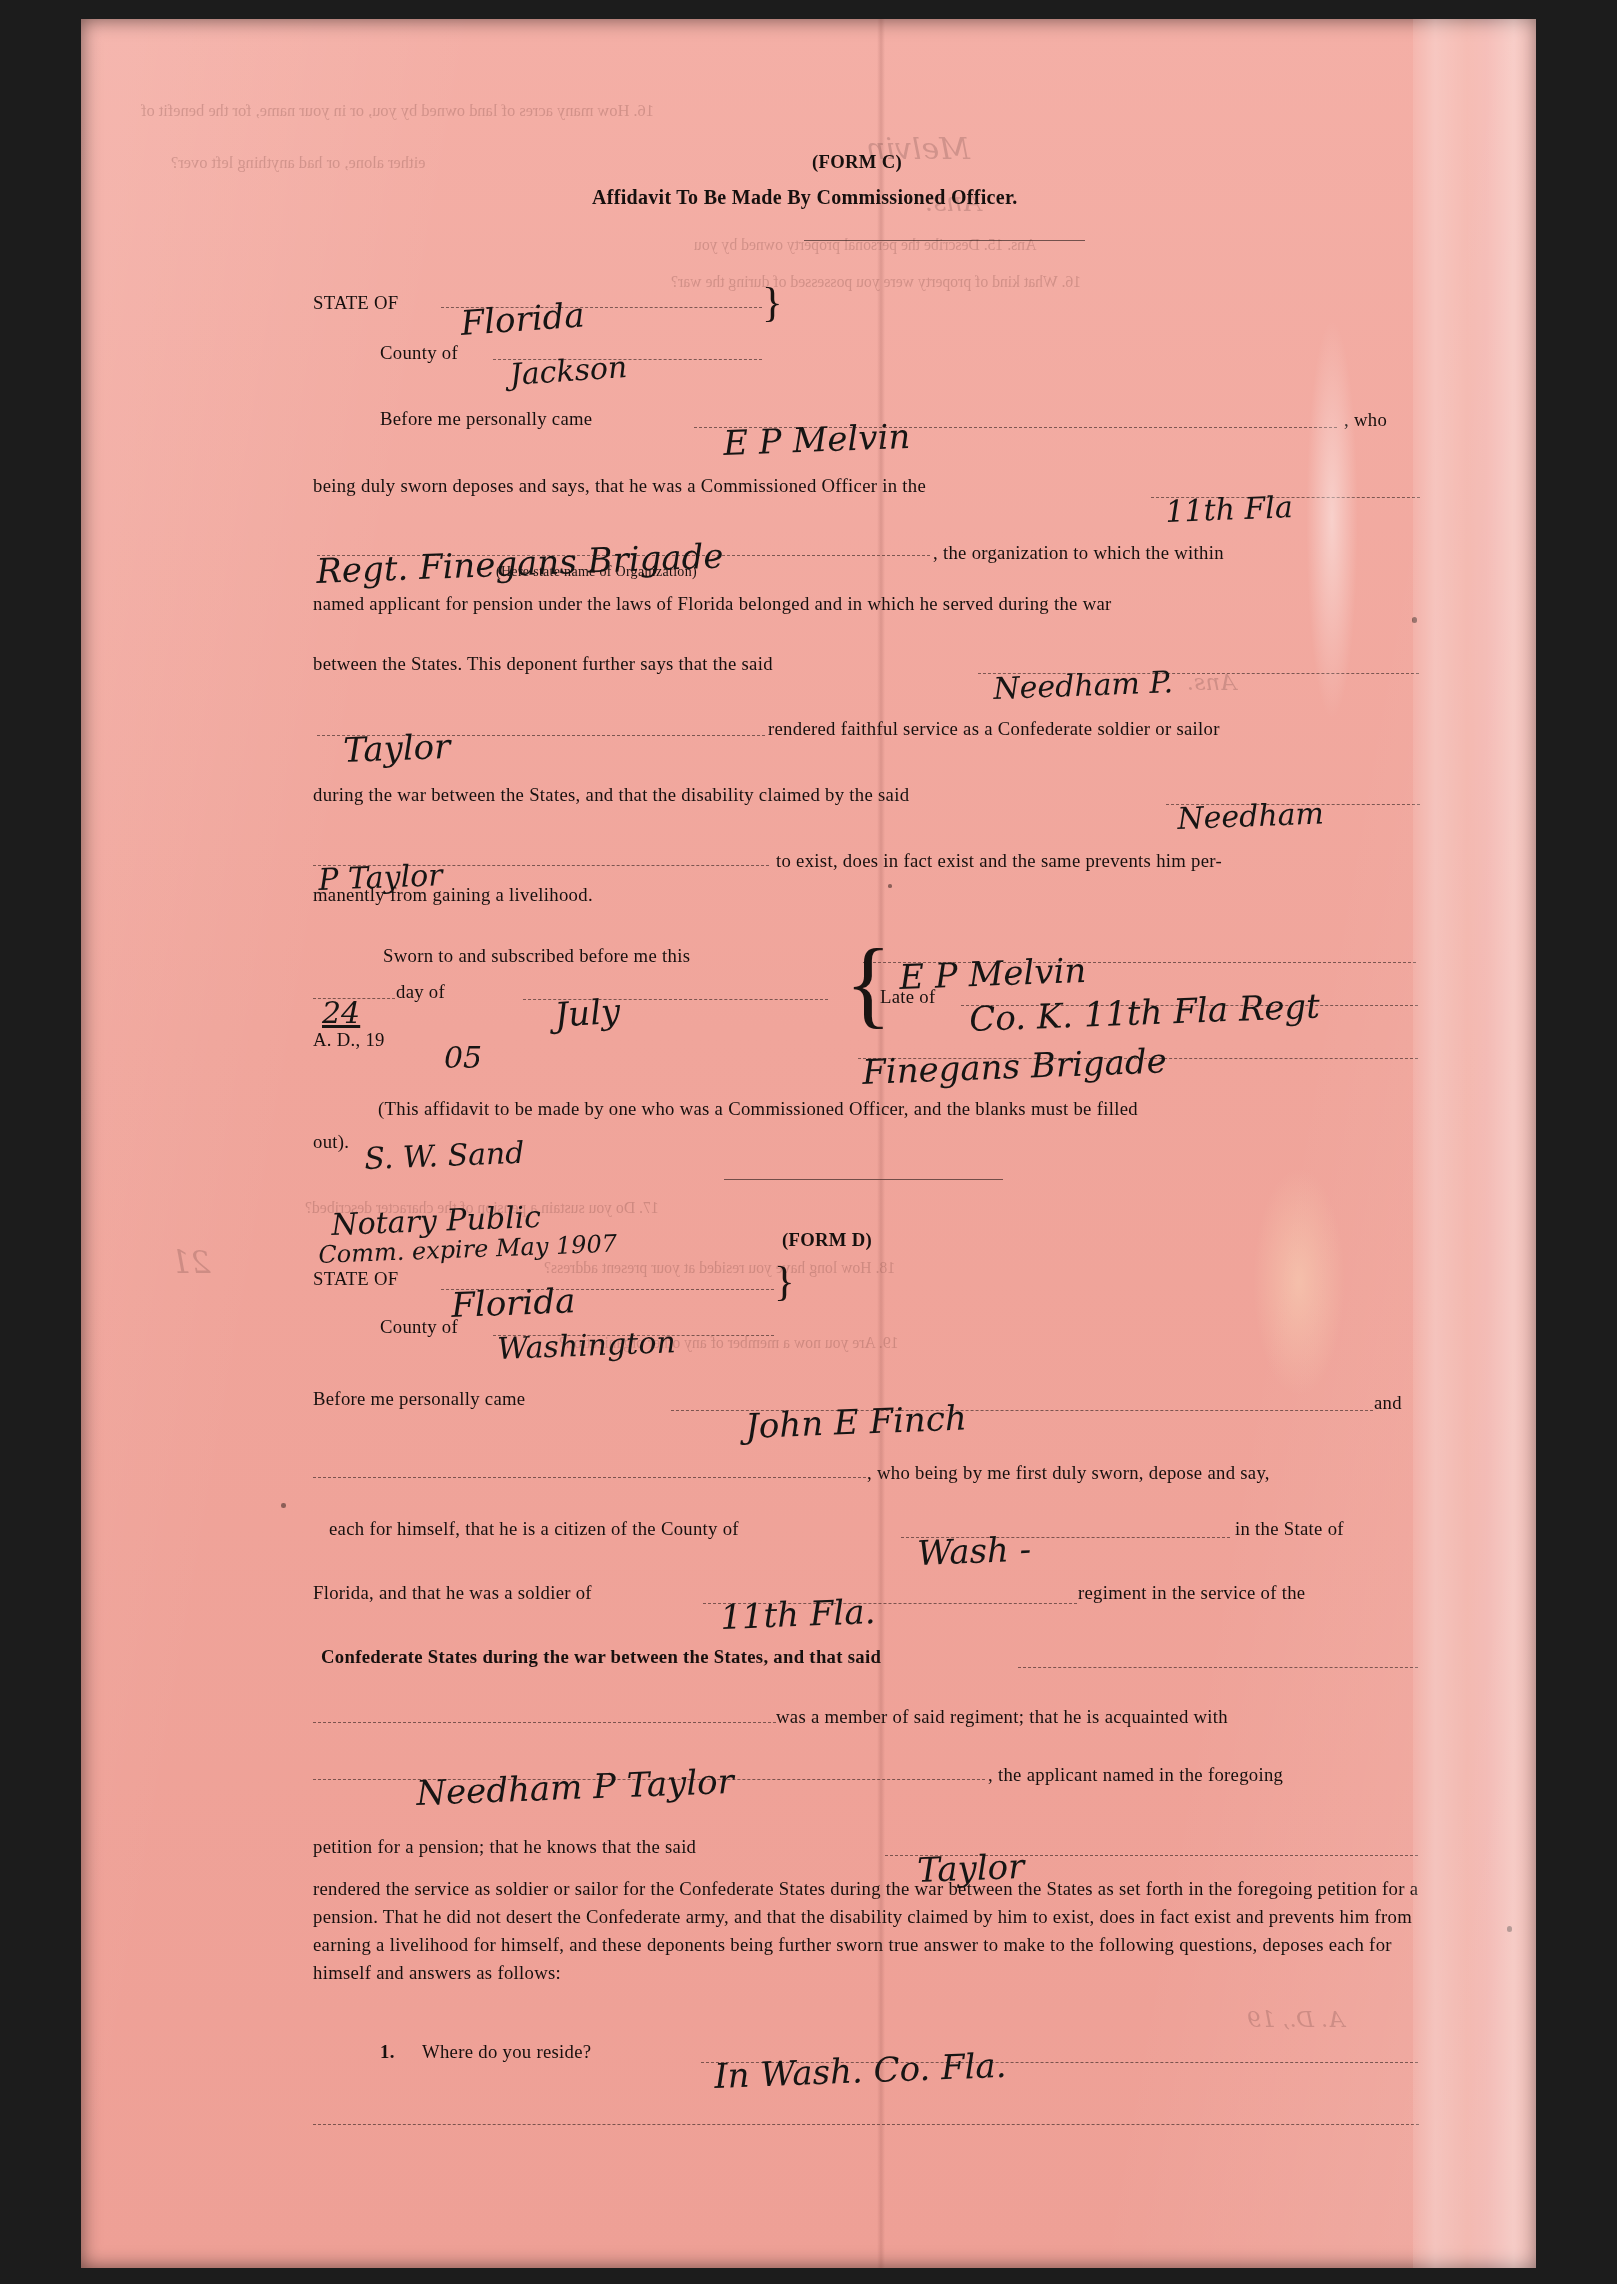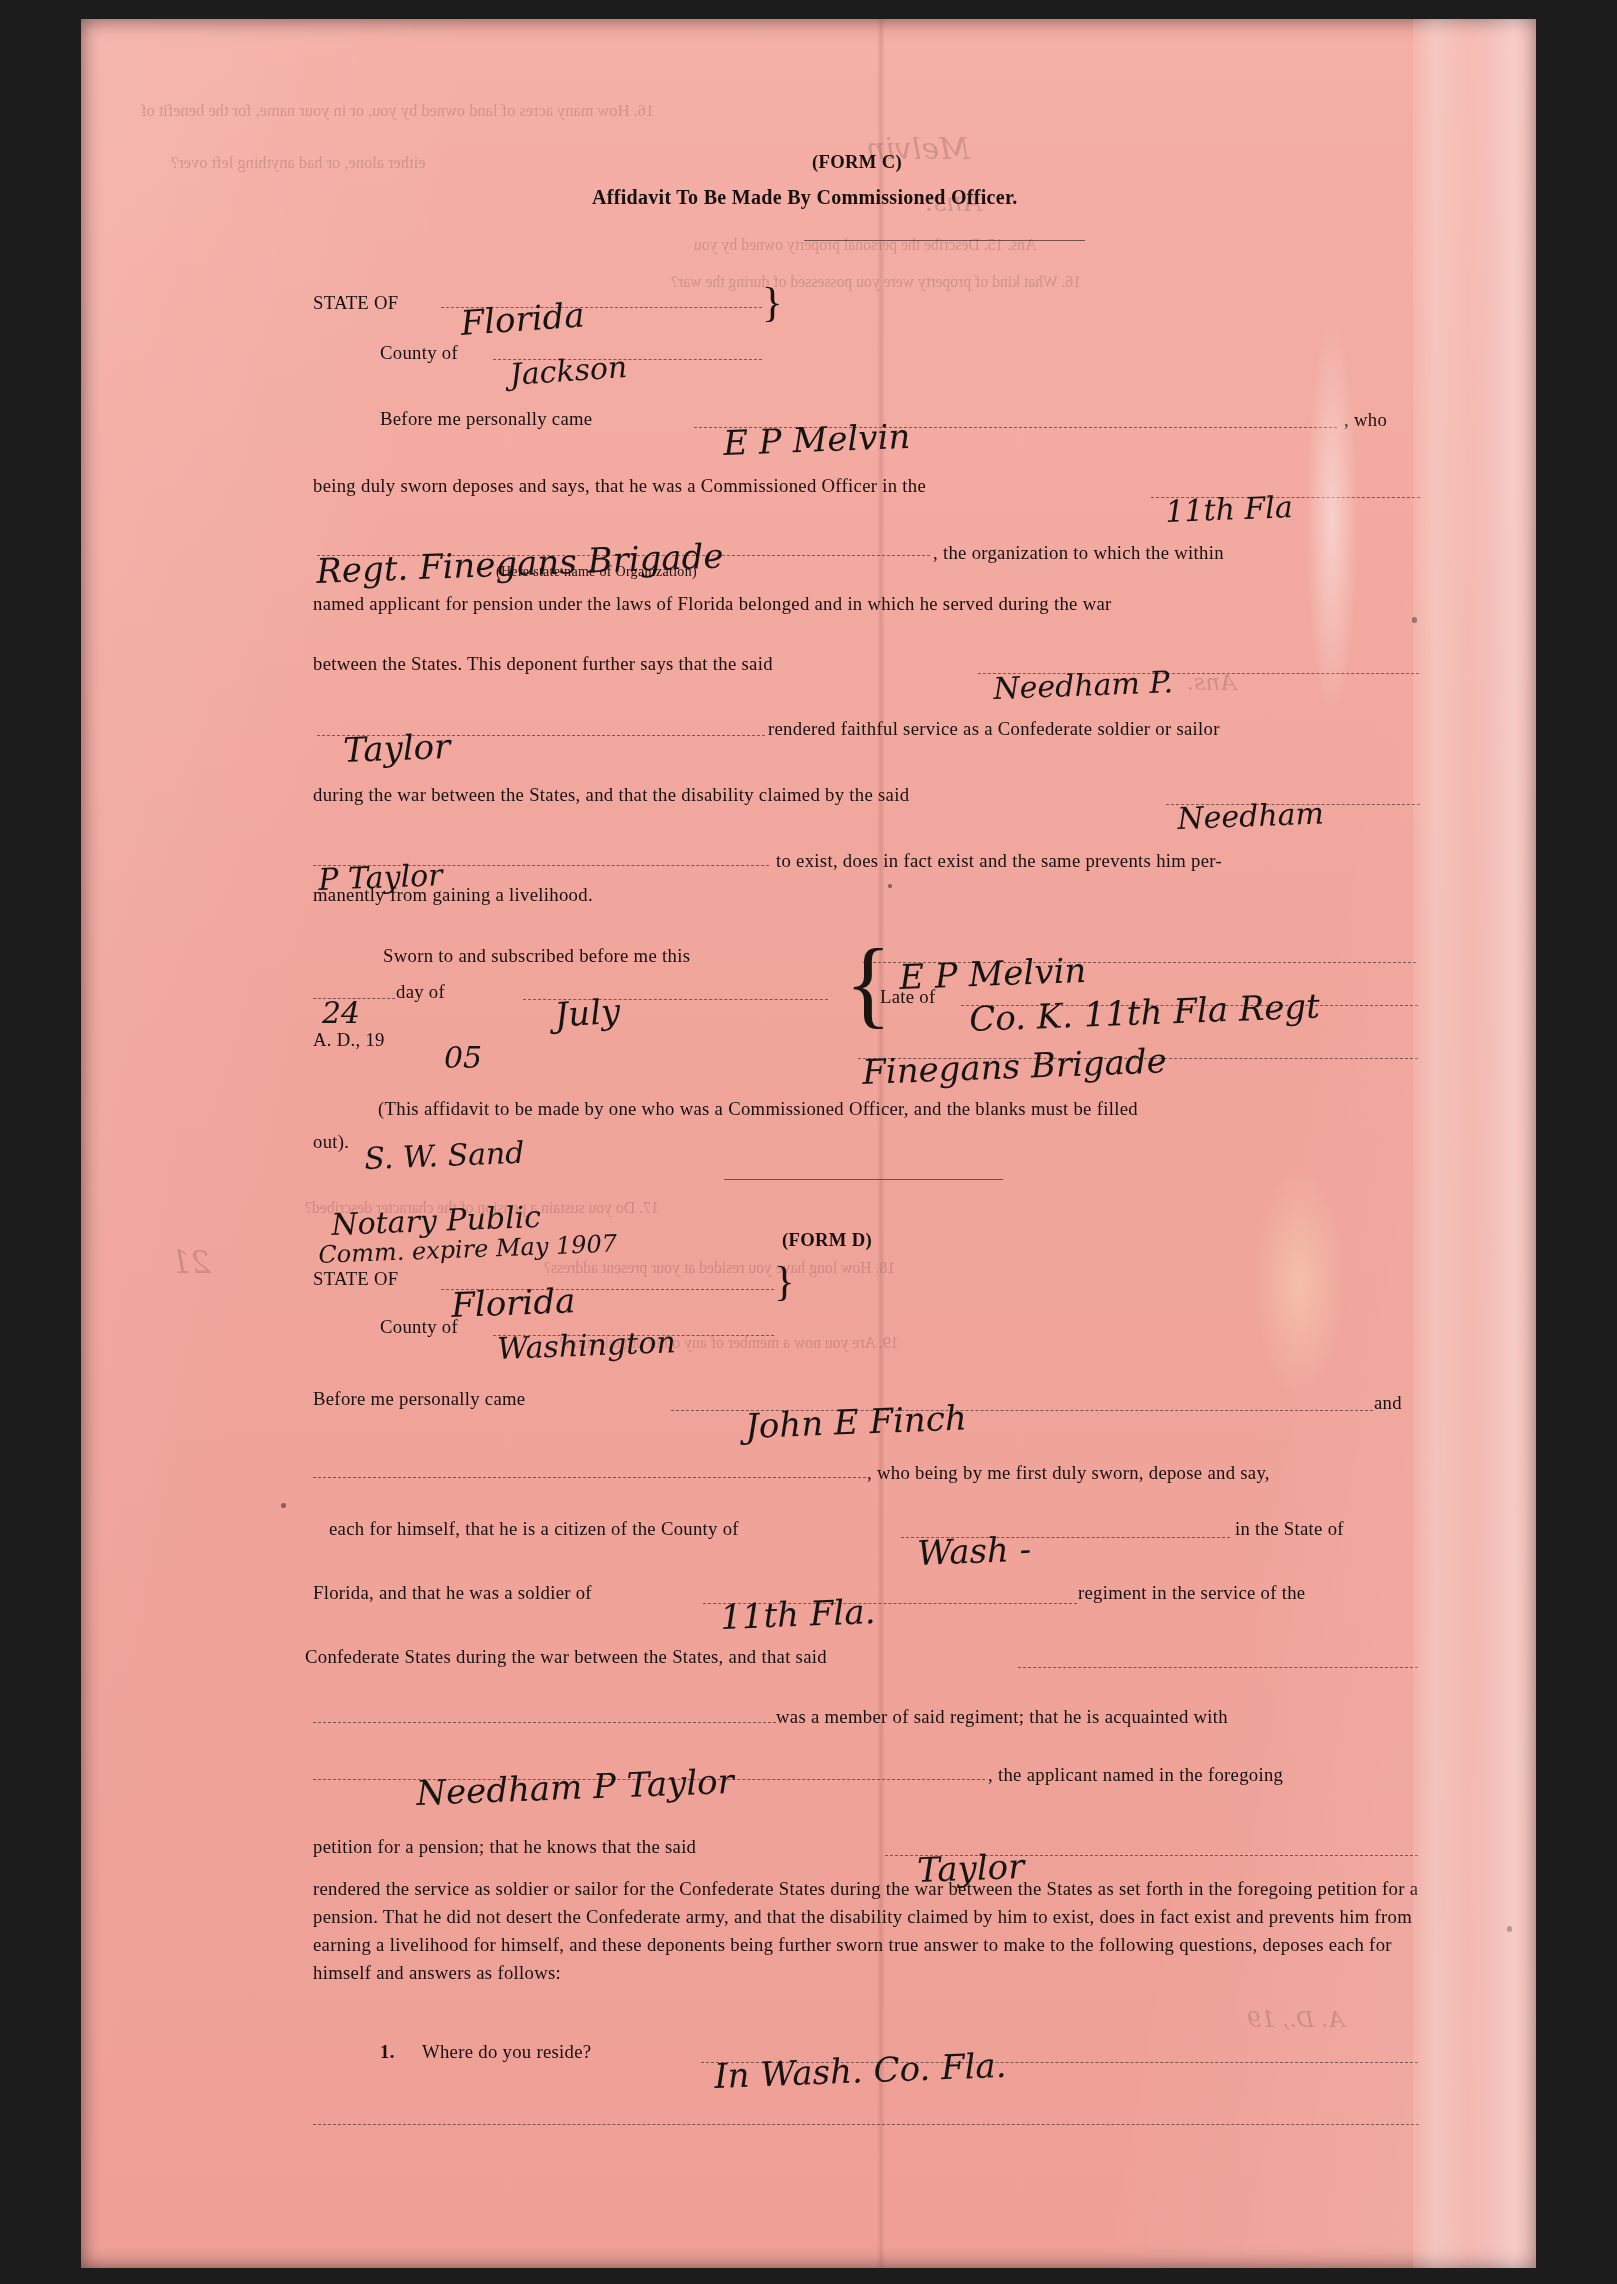--- a/index.html
+++ b/index.html
@@ -222,21 +222,21 @@
       <div class="t" style="left:695px; top:831px;">to exist, does in fact exist and the same prevents him per-</div>
       <div class="t" style="left:232px; top:865px;">manently from gaining a livelihood.</div>
 
       <div class="t" style="left:302px; top:926px;">Sworn to and subscribed before me this</div>
       <div class="brace" style="left:764px; top:916px; font-size:97px; line-height:97px;">{</div>
 
       <div class="rule" style="left:782px; top:943px; width:553px;"></div>
       <div class="hw lg tilt2" style="left:819px; top:938px;">E P Melvin</div>
 
       <div class="rule" style="left:232px; top:979px; width:82px;"></div>
-      <div class="hw md" style="left:241px; top:976px;">24</div>
+      <div class="hw md" style="left:241px; top:976px;text-decoration:underline;">24</div>
       <div class="t" style="left:315px; top:962px;">day of</div>
       <div class="rule" style="left:442px; top:980px; width:305px;"></div>
       <div class="hw lg tilt" style="left:475px; top:976px;">July</div>
 
       <div class="t" style="left:799px; top:967px;">Late of</div>
       <div class="rule" style="left:880px; top:986px; width:457px;"></div>
       <div class="hw lg tilt2" style="left:889px; top:980px;">Co. K. 11th Fla Regt</div>
 
       <div class="t" style="left:232px; top:1010px;">A. D., 19</div>
       <div class="hw md" style="left:363px; top:1021px;">05</div>
@@ -274,21 +274,21 @@
       <div class="t" style="left:248px; top:1499px;">each for himself, that he is a citizen of the County of</div>
       <div class="rule" style="left:820px; top:1518px; width:329px;"></div>
       <div class="hw lg tilt2" style="left:837px; top:1514px;">Wash -</div>
       <div class="t" style="left:1154px; top:1499px;">in the State of</div>
 
       <div class="t" style="left:232px; top:1563px;">Florida, and that he was a soldier of</div>
       <div class="rule" style="left:622px; top:1584px; width:374px;"></div>
       <div class="hw lg tilt2" style="left:640px; top:1578px;">11th Fla.</div>
       <div class="t" style="left:997px; top:1563px;">regiment in the service of the</div>
 
-      <div class="t" style="left:224px; top:1627px;">Confederate States during the war between the States, and that said</div>
+      <div class="t" style="left:240px; top:1627px;font-weight:bold;">Confederate States during the war between the States, and that said</div>
       <div class="rule" style="left:937px; top:1648px; width:400px;"></div>
 
       <div class="rule" style="left:232px; top:1703px; width:463px;"></div>
       <div class="t" style="left:695px; top:1687px;">was a member of said regiment;  that he is acquainted with</div>
 
       <div class="rule" style="left:232px; top:1760px; width:672px;"></div>
       <div class="hw lg tilt2" style="left:336px; top:1754px;">Needham P Taylor</div>
       <div class="t" style="left:907px; top:1745px;">, the applicant named in the foregoing</div>
 
       <div class="t" style="left:232px; top:1817px;">petition for a pension; that he knows that the said</div>

